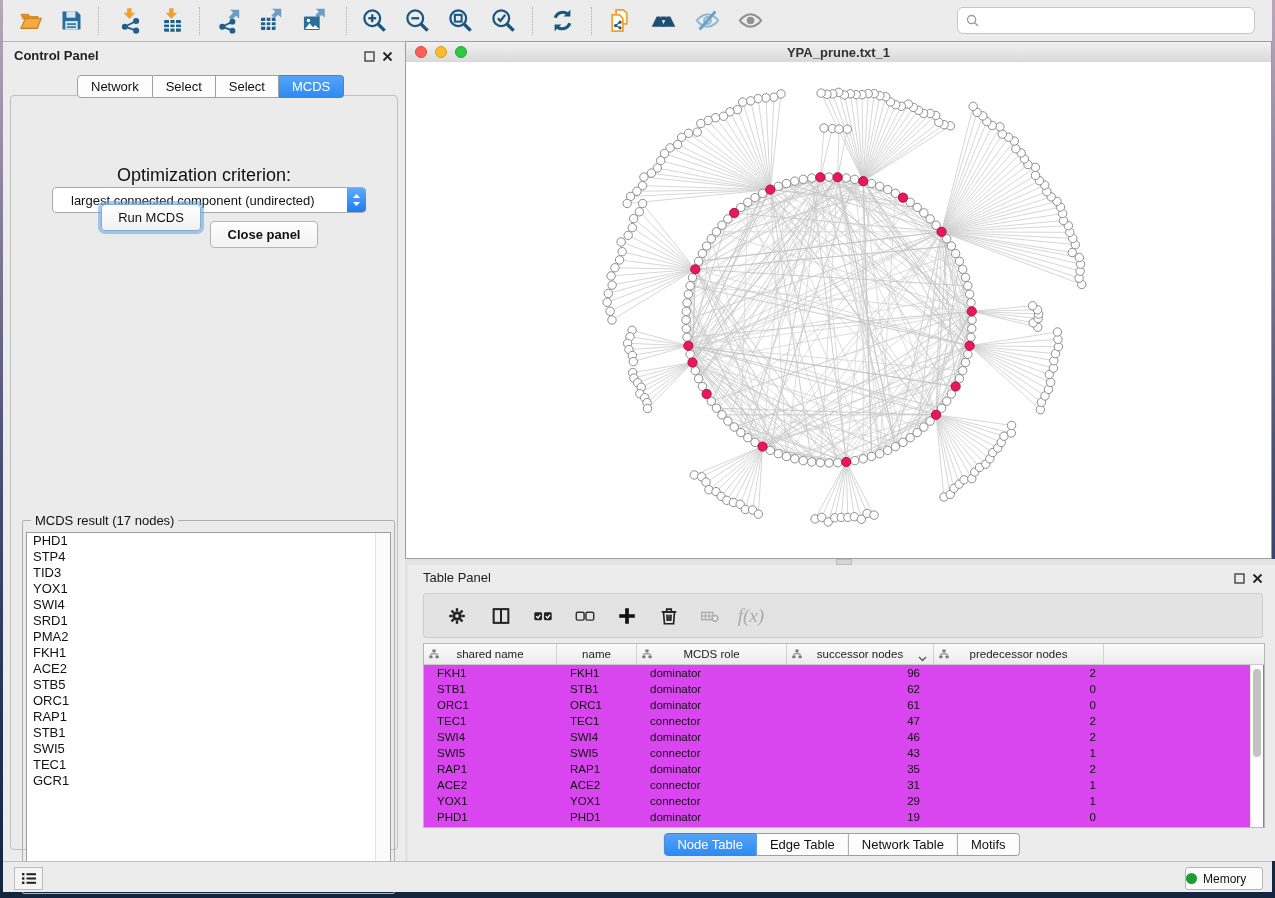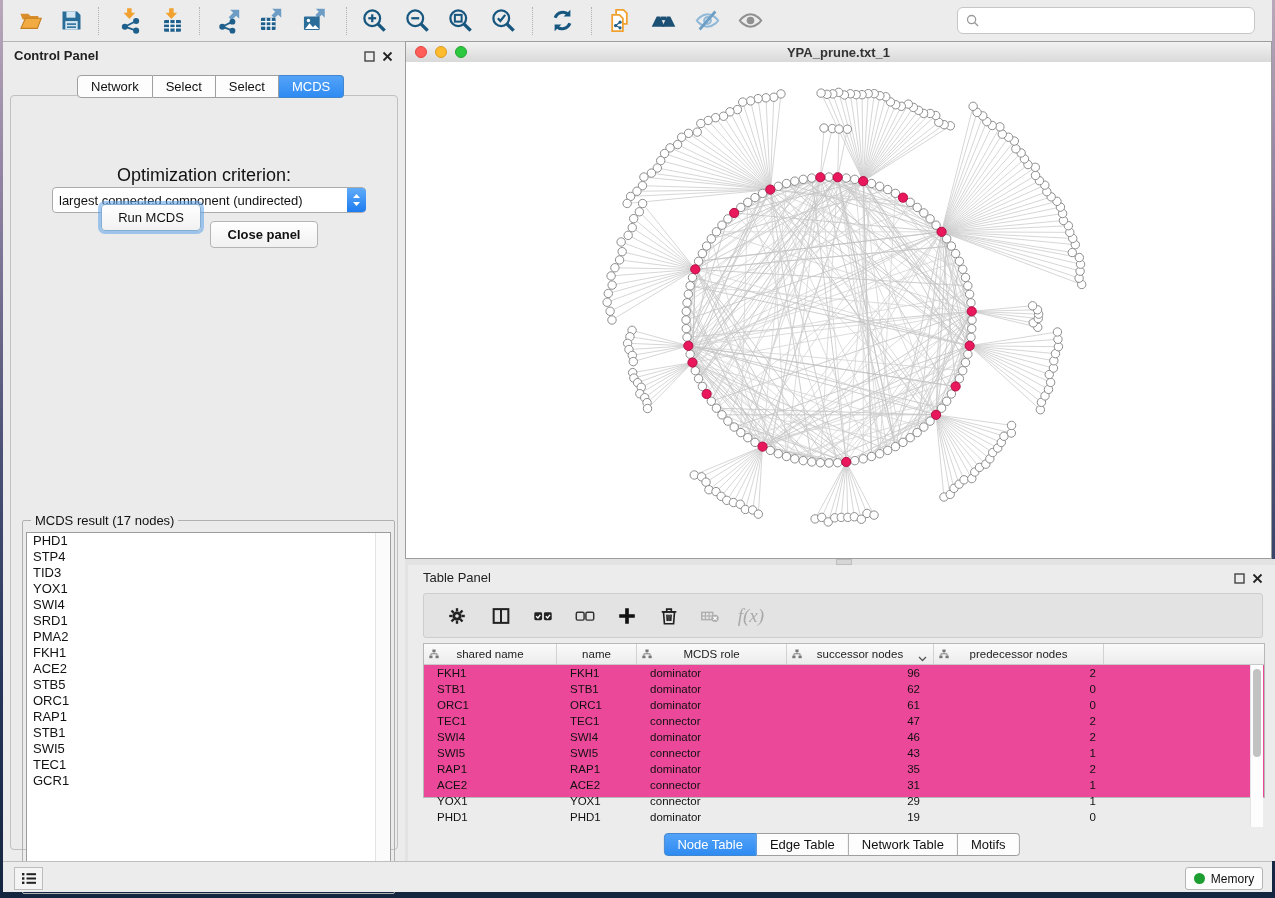--- a/index.html
+++ b/index.html
@@ -32,21 +32,21 @@
   .tab{height:21px;display:flex;align-items:center;justify-content:center;font-size:13px;color:#111;
     background:#fdfdfd;border:1px solid #9f9f9f;border-left:none;padding:0 13px;}
   .tab:first-child{border-left:1px solid #9f9f9f;border-radius:4px 0 0 4px;}
   .tab:last-child{border-radius:0 4px 4px 0;}
   .tab.active{background:linear-gradient(#54a3f8,#2e8bf2);color:#fff;border-color:#4187cf;}
   .cp-box{position:absolute;left:7px;top:53px;width:386px;height:753px;background:#ebebeb;
     border:1px solid #c0c0c0;border-radius:4px;}
   .opt-label{position:absolute;left:0;top:69px;width:100%;text-align:center;font-size:18px;color:#111;}
   .combo{position:absolute;left:41px;top:91px;width:312px;height:24px;background:#fff;border:1px solid #ababab;
     border-radius:4px;display:flex;align-items:center;}
-  .combo-text{flex:1;font-size:13px;padding-left:6px;color:#111;white-space:nowrap;overflow:hidden;}
+  .combo-text{flex:1;font-size:13px;padding-left:18px;color:#111;white-space:nowrap;overflow:hidden;}
   .combo-step{width:19px;height:24px;margin-right:-1px;border-radius:0 4px 4px 0;
     background:linear-gradient(#5fabf9,#1e7cf0);display:flex;flex-direction:column;align-items:center;justify-content:center;gap:2px;}
   .combo-step svg{width:9px;height:6px;}
   .btn{position:absolute;height:25px;background:linear-gradient(#ffffff,#f1f1f1);border:1px solid #b4b4b4;
     border-radius:4px;font-size:13px;color:#111;display:flex;align-items:center;justify-content:center;}
   .btn-run{left:90px;top:108px;width:98px;box-shadow:0 0 0 3px rgba(92,162,235,.55);border-color:#84aed2;}
   .btn-closep{left:199px;top:125px;width:106px;font-weight:bold;}
   .fieldset{position:absolute;left:11px;top:424px;width:371px;height:372px;border:1px solid #b0b0b0;border-radius:2px;}
   .legend{position:absolute;left:8px;top:-8px;background:#ebebeb;padding:0 4px;font-size:13px;color:#111;}
   .mcds-list{position:absolute;left:3px;top:11px;width:363px;height:356px;background:#fff;
@@ -74,42 +74,42 @@
 
   
   .tpanel{position:absolute;left:405px;top:565px;width:867px;height:296px;background:#ececec;}
   .tp-title{position:absolute;left:15px;top:5px;font-size:13px;color:#222;}
   .tp-float{right:30px;top:7px}.tp-close{right:12px;top:7px}
   .tp-toolbar{position:absolute;left:15px;top:28px;width:838px;height:43px;background:#e3e3e3;
     border:1px solid #cdcdcd;border-radius:3px;display:flex;align-items:center;}
   .tico{width:34px;height:34px;display:flex;align-items:center;justify-content:flex-end;flex:0 0 auto;}
   .tico svg{width:22px;height:22px;}
   .fx{font-family:"Liberation Serif",serif;font-style:italic;font-size:19px;color:#a9a9a9;}
-  .ttable{position:absolute;left:15px;top:78px;width:842px;height:155px;background:#ec4899;border:1px solid #b8b8b8;box-sizing:border-box;}
+  .ttable{position:absolute;left:15px;top:78px;width:842px;height:185px;background:#d946ef;border:1px solid #b8b8b8;box-sizing:border-box;}
   .thead{display:flex;height:20px;background:linear-gradient(#fbfbfb,#ececec);border-bottom:1px solid #c9c9c9;}
   .th{display:flex;align-items:center;font-size:11.5px;color:#222;border-right:1px solid #d2d2d2;box-sizing:border-box;position:relative;}
   .th .lbl{flex:1;text-align:center;}
   .th .attr-ic{position:absolute;left:5px;top:5px;}
   .th .sort-ic{position:absolute;right:6px;top:8px;}
   .c0{width:133px}.c1{width:80px}.c2{width:150px}.c3{width:147px}.c4{width:170px}.c5{flex:1;border-right:none;}
   .trow{display:flex;height:16px;align-items:center;}
   .td{font-size:11.5px;color:#111;box-sizing:border-box;white-space:nowrap;overflow:hidden;}
   .td.t{padding-left:13px;}
   .td.n3{text-align:right;padding-right:14px;}
   .td.n4{text-align:right;padding-right:8px;}
   .tscroll{position:absolute;right:1px;top:21px;width:12px;height:162px;background:#fdfdfd;border-left:1px solid #e4e4e4;}
   .tthumb{position:absolute;left:1.5px;top:4px;width:8px;height:88px;background:#c2c2c2;border-radius:4px;}
   .tp-tabs{position:absolute;left:50%;transform:translateX(-50%);top:268px;display:flex;height:21px;}
 
   
   .statusbar{position:absolute;left:0;top:861px;width:1269px;height:30px;background:#ececec;border-top:1px solid #bfbfbf;}
   .list-btn{position:absolute;left:11px;top:5px;width:27px;height:21px;background:#f4f4f4;border:1px solid #bdbdbd;
     display:flex;align-items:center;justify-content:center;}
   .mem-btn{position:absolute;right:9px;top:5px;width:76px;height:21px;background:#fdfdfd;border:1px solid #b5b5b5;
-    border-radius:3px;display:flex;align-items:center;justify-content:center;gap:6px;font-size:12px;color:#111;}
+    border-radius:3px;display:flex;align-items:center;gap:6px;font-size:12px;color:#111;}
   .mem-dot{width:11px;height:11px;border-radius:50%;background:#1d9e30;}
 </style>
 </head>
 <body>
 
 <div class="screen">
 <div class="window">
 
   <div class="toolbar">
     <div class="tbtn ml10">

